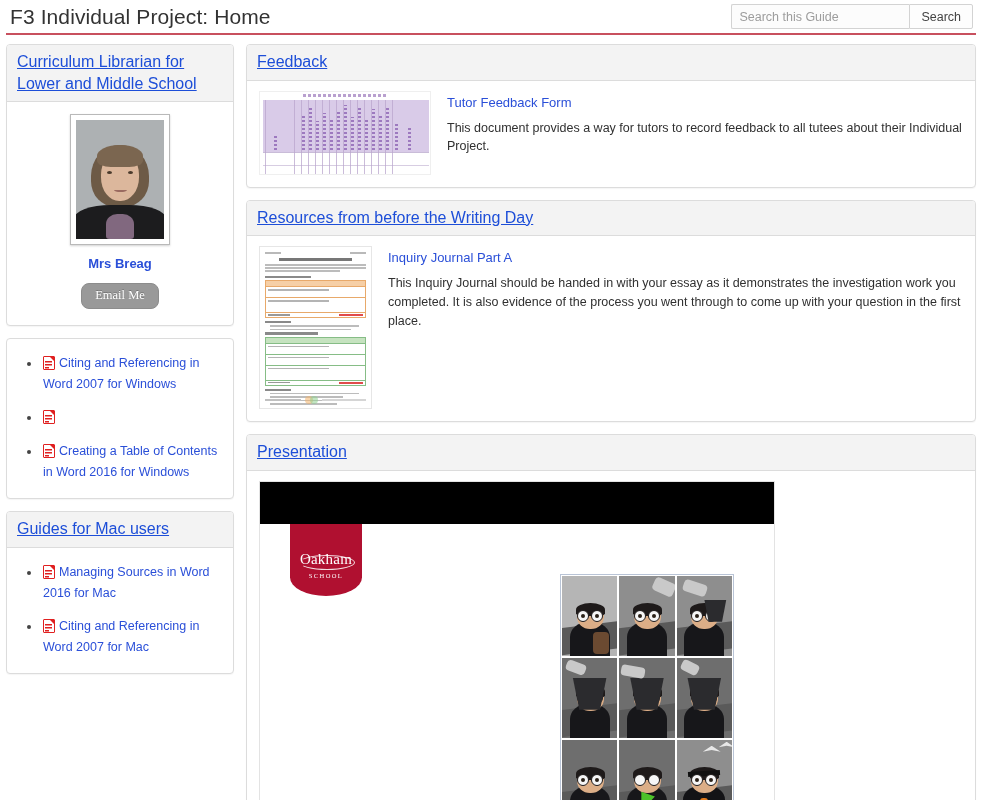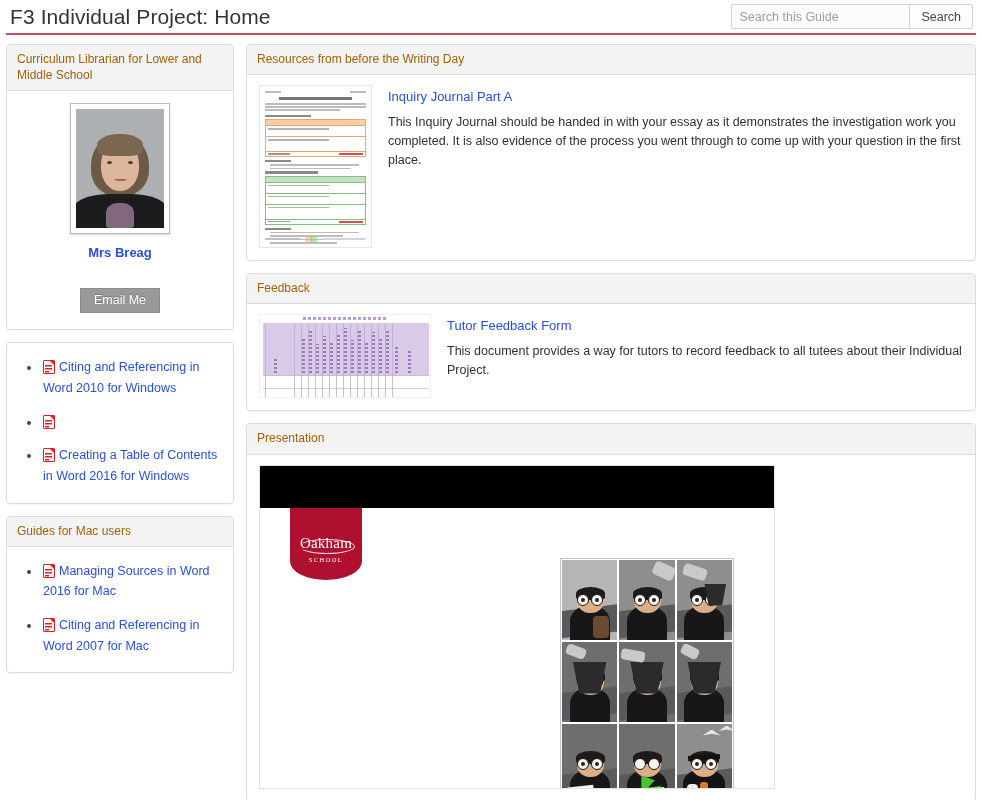--- a/index.html
+++ b/index.html
@@ -84,23 +84,24 @@
     border-radius: 4px;
     background: #ffffff;
     margin-bottom: 12px;
     box-shadow: 0 1px 1px rgba(0,0,0,0.04);
     overflow: hidden;
   }
   .box-head {
     background: #f3f3f3;
     border-bottom: 1px solid #dcdcdc;
     padding: 6px 10px 7px 10px;
-    font-size: 12px;
-    color: #a16207;
+    font-size: 16px;
+    color: #1d4ed8;
     line-height: 1.35;
+    text-decoration: underline;
   }
   .box-body { padding: 10px 12px 12px 12px; }
 
   
   .profile-body {
     padding: 12px 10px 16px 10px;
     text-align: center;
   }
   .portrait-frame {
     width: 100px;
@@ -161,29 +162,29 @@
     opacity: .92;
   }
   .profile-name {
     margin-top: 11px;
     font-size: 13px;
     font-weight: bold;
     color: #2a4fd8;
     cursor: pointer;
   }
   .email-btn {
-    margin-top: 28px;
+    margin-top: 12px;
     display: inline-block;
     background: #999999;
     border: 1px solid #8c8c8c;
     color: #ffffff;
     font-size: 12.5px;
-    font-family: Liberation Sans, sans-serif;
+    font-family: Liberation Serif, serif;
     padding: 4px 13px 5px 13px;
-    border-radius: 0;
+    border-radius: 8px;
     cursor: pointer;
     text-shadow: 0 -1px 0 rgba(0,0,0,0.25);
   }
 
   
   ul.guide-list {
     margin: 4px 0 4px 0;
     padding: 0 0 0 22px;
     list-style: disc;
   }
@@ -532,21 +533,21 @@
         </div>
         <div class="profile-name">Mrs Breag</div>
         <div class="email-btn">Email Me</div>
       </div>
     </div>
 
     <div class="box">
       <div class="box-body">
         <ul class="guide-list">
           <li>
-            <span class="pdf-icon"></span><a class="res-link">Citing and Referencing in Word 2010 for Windows</a>
+            <span class="pdf-icon"></span><a class="res-link">Citing and Referencing in Word 2007 for Windows</a>
           </li>
           <li>
             <span class="pdf-icon"></span>
           </li>
           <li>
             <span class="pdf-icon"></span><a class="res-link">Creating a Table of Contents in Word 2016 for Windows</a>
           </li>
         </ul>
       </div>
     </div>
@@ -561,95 +562,20 @@
           <li>
             <span class="pdf-icon"></span><a class="res-link">Citing and Referencing in Word 2007 for Mac</a>
           </li>
         </ul>
       </div>
     </div>
 
   </div>
 
   <div class="col-right">
-
-    <div class="box">
-      <div class="box-head">Resources from before the Writing Day</div>
-      <div class="box-body">
-        <div class="media-row">
-          <div class="thumb-journal">
-            <div class="tj-hdr">
-                <span></span>
-                <span></span>
-              </div>
-            <div class="tj-title"></div>
-            <div class="tj-para">
-                <i style="width:100%"></i>
-                <i style="width:100%"></i>
-                <i style="width:74%"></i>
-              </div>
-            <div class="tj-stage"></div>
-            <div class="tj-tbl">
-              <div class="tj-tbl-head"></div>
-              <div class="tj-tbl-row">
-                  <i></i>
-                </div>
-              <div class="tj-tbl-row tall">
-                  <i></i>
-                </div>
-              <div class="tj-tbl-foot">
-                  <b></b>
-                  <em></em>
-                </div>
-            </div>
-            <div class="tj-sub"></div>
-            <div class="tj-bullets">
-                <i></i>
-                <i style="width:80%"></i>
-              </div>
-            <div class="tj-stage" style="width:52%"></div>
-            <div class="tj-tbl green">
-              <div class="tj-tbl-head"></div>
-              <div class="tj-tbl-row">
-                  <i></i>
-                </div>
-              <div class="tj-tbl-row">
-                  <i></i>
-                </div>
-              <div class="tj-tbl-row tall">
-                  <i></i>
-                </div>
-              <div class="tj-tbl-foot">
-                  <b></b>
-                  <em></em>
-                </div>
-            </div>
-            <div class="tj-sub"></div>
-            <div class="tj-bullets">
-                <i></i>
-                <i style="width:72%"></i>
-                <i></i>
-                <i style="width:66%"></i>
-              </div>
-            <div class="tj-footer">
-              <span class="txt"></span>
-              <span class="tj-venn">
-                  <span></span>
-                  <span></span>
-                </span>
-              <span class="tail"></span>
-            </div>
-          </div>
-          <div class="media-text">
-            <a class="media-title res-link">Inquiry Journal Part A</a>
-            <div class="media-desc">This Inquiry Journal should be handed in with your essay as it demonstrates the investigation work you completed. It is also evidence of the process you went through to come up with your question in the first place.</div>
-          </div>
-        </div>
-      </div>
-    </div>
 
     <div class="box">
       <div class="box-head">Feedback</div>
       <div class="box-body">
         <div class="media-row">
           <div class="thumb-feedback">
             <span class="tfb-caption"></span>
             <span class="tfb-band"></span>
             <span class="tfb-base"></span>
             <span class="tfb-base2"></span>
@@ -691,20 +617,95 @@
           </div>
           <div class="media-text">
             <a class="media-title res-link">Tutor Feedback Form</a>
             <div class="media-desc">This document provides a way for tutors to record feedback to all tutees about their Individual Project.</div>
           </div>
         </div>
       </div>
     </div>
 
     <div class="box">
+      <div class="box-head">Resources from before the Writing Day</div>
+      <div class="box-body">
+        <div class="media-row">
+          <div class="thumb-journal">
+            <div class="tj-hdr">
+                <span></span>
+                <span></span>
+              </div>
+            <div class="tj-title"></div>
+            <div class="tj-para">
+                <i style="width:100%"></i>
+                <i style="width:100%"></i>
+                <i style="width:74%"></i>
+              </div>
+            <div class="tj-stage"></div>
+            <div class="tj-tbl">
+              <div class="tj-tbl-head"></div>
+              <div class="tj-tbl-row">
+                  <i></i>
+                </div>
+              <div class="tj-tbl-row tall">
+                  <i></i>
+                </div>
+              <div class="tj-tbl-foot">
+                  <b></b>
+                  <em></em>
+                </div>
+            </div>
+            <div class="tj-sub"></div>
+            <div class="tj-bullets">
+                <i></i>
+                <i style="width:80%"></i>
+              </div>
+            <div class="tj-stage" style="width:52%"></div>
+            <div class="tj-tbl green">
+              <div class="tj-tbl-head"></div>
+              <div class="tj-tbl-row">
+                  <i></i>
+                </div>
+              <div class="tj-tbl-row">
+                  <i></i>
+                </div>
+              <div class="tj-tbl-row tall">
+                  <i></i>
+                </div>
+              <div class="tj-tbl-foot">
+                  <b></b>
+                  <em></em>
+                </div>
+            </div>
+            <div class="tj-sub"></div>
+            <div class="tj-bullets">
+                <i></i>
+                <i style="width:72%"></i>
+                <i></i>
+                <i style="width:66%"></i>
+              </div>
+            <div class="tj-footer">
+              <span class="txt"></span>
+              <span class="tj-venn">
+                  <span></span>
+                  <span></span>
+                </span>
+              <span class="tail"></span>
+            </div>
+          </div>
+          <div class="media-text">
+            <a class="media-title res-link">Inquiry Journal Part A</a>
+            <div class="media-desc">This Inquiry Journal should be handed in with your essay as it demonstrates the investigation work you completed. It is also evidence of the process you went through to come up with your question in the first place.</div>
+          </div>
+        </div>
+      </div>
+    </div>
+
+    <div class="box">
       <div class="box-head">Presentation</div>
       <div class="box-body">
         <div class="presentation">
           <div class="pres-toolbar"></div>
           <div class="pres-slide">
 
             <div class="oakham-logo">
               <div class="word">Oakham</div>
               <span class="sub">SCHOOL</span>
             </div>

